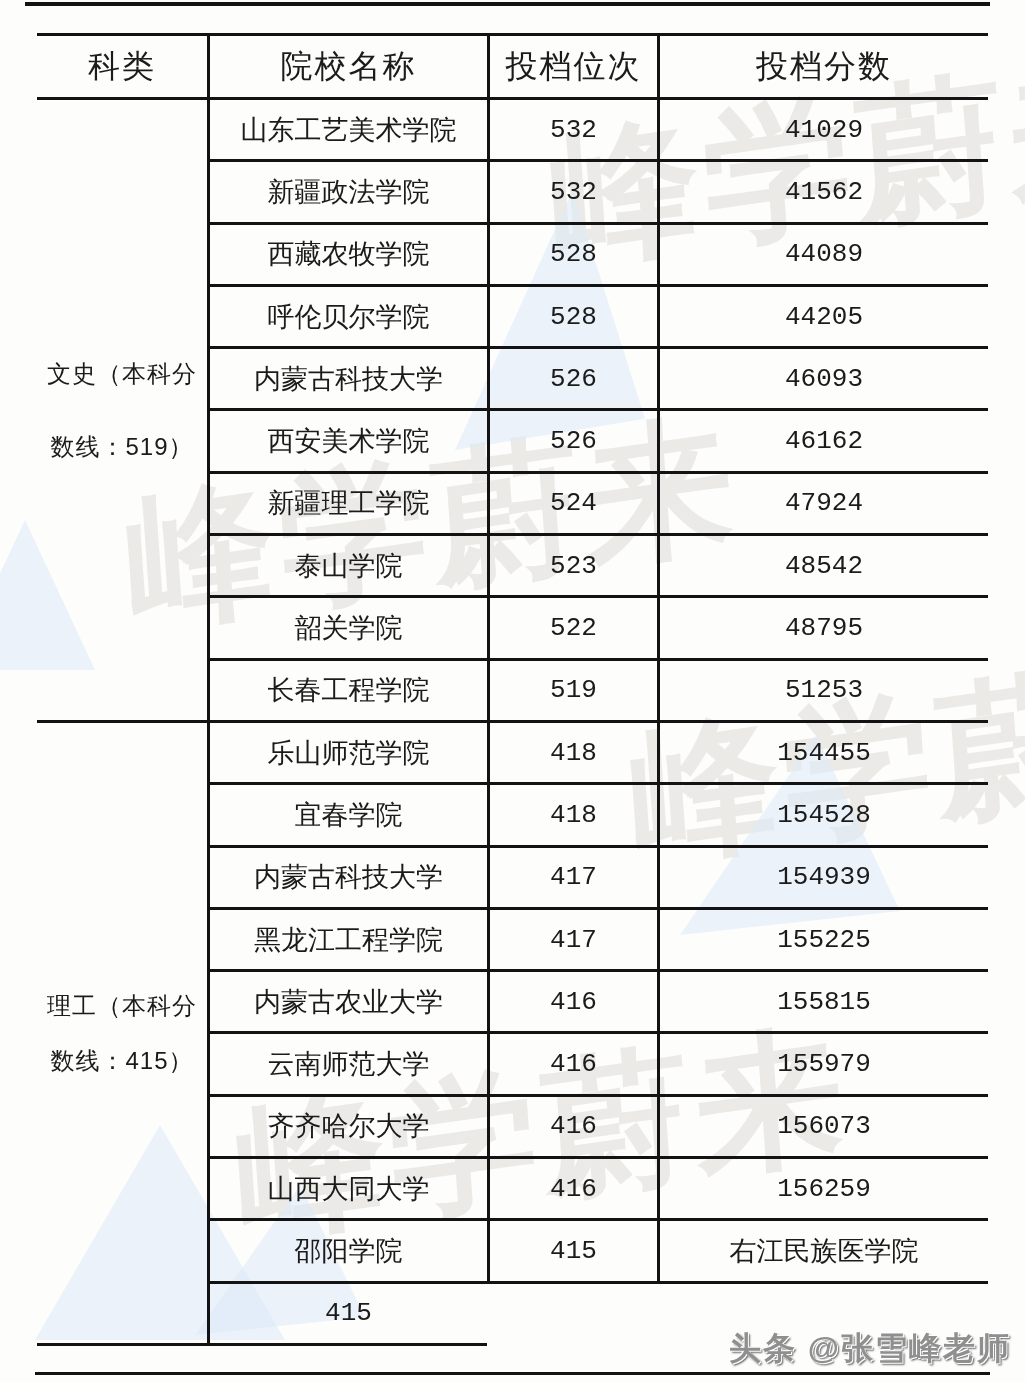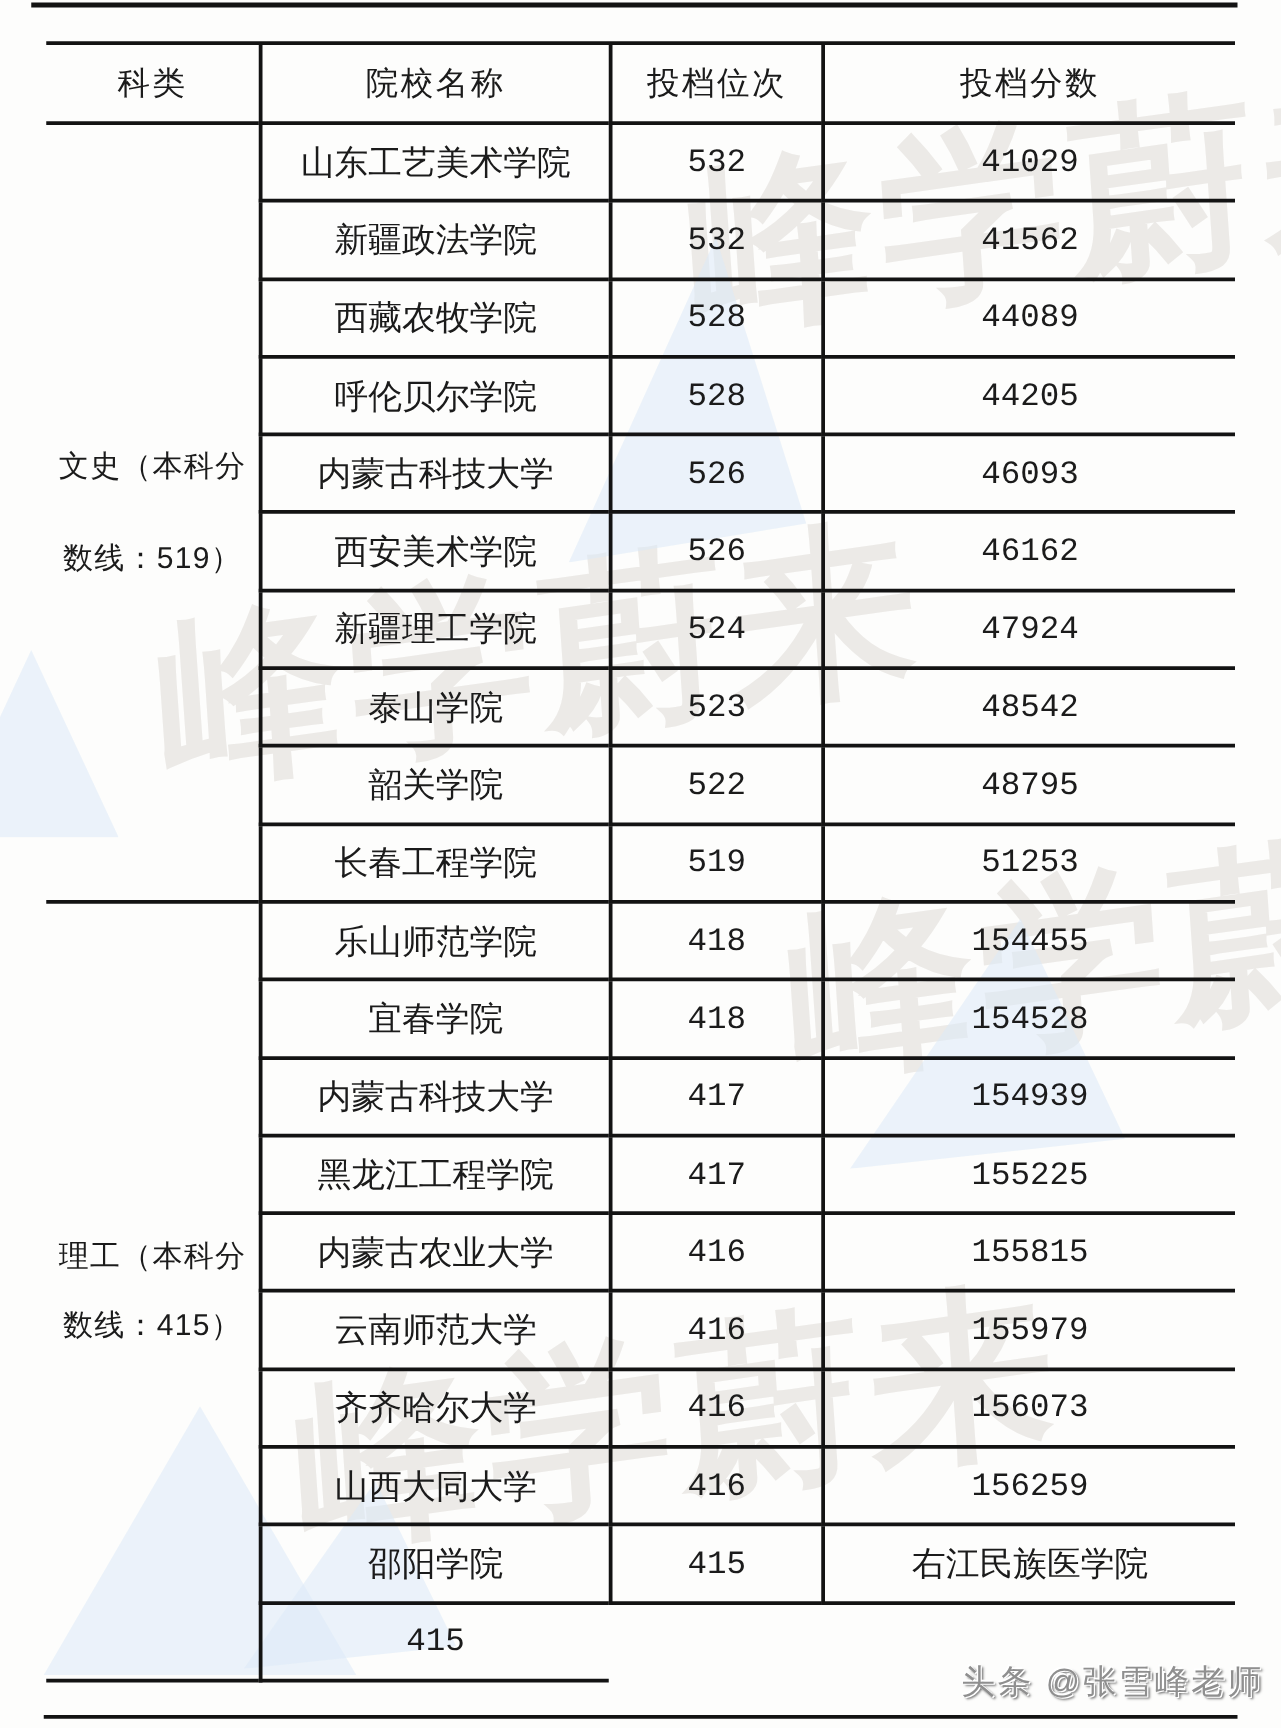--- a/index.html
+++ b/index.html
@@ -31,29 +31,29 @@
     border-top:3px solid #131313;
     background:transparent;
   }
   .cell{
     box-sizing:border-box;
     display:flex;align-items:center;justify-content:center;text-align:center;
     border-bottom:3px solid #131313;
     font-size:27px;
   }
   .vline{border-left:3px solid #131313;}
-  .hcell{font-size:26px;letter-spacing:2px;}
+  .hcell{font-size:32px;letter-spacing:2px;}
   .numcell{font-size:26px;font-family:Liberation Mono, monospace;}
   .catcell{
     flex-direction:column;font-size:24px;line-height:41px;letter-spacing:1px;
   }
   
   .credit{
     position:absolute;right:14px;top:1327px;z-index:3;
-    font-size:27px;font-weight:normal;letter-spacing:2px;
+    font-size:32px;font-weight:bold;letter-spacing:2px;
     color:#8f8f8f;
     text-shadow:-1px -1px 0 #ffffff,1px 1px 0 #ffffff,2px 2px 2px #5d5d5d;
   }
 </style>
 </head>
 <body>
 
 <div class="wm-layer">
   <div class="wm-text" style="left:552px;top:105px;">峰学蔚来</div>
   <div class="wm-text" style="left:128px;top:468px;">峰学蔚来</div>

